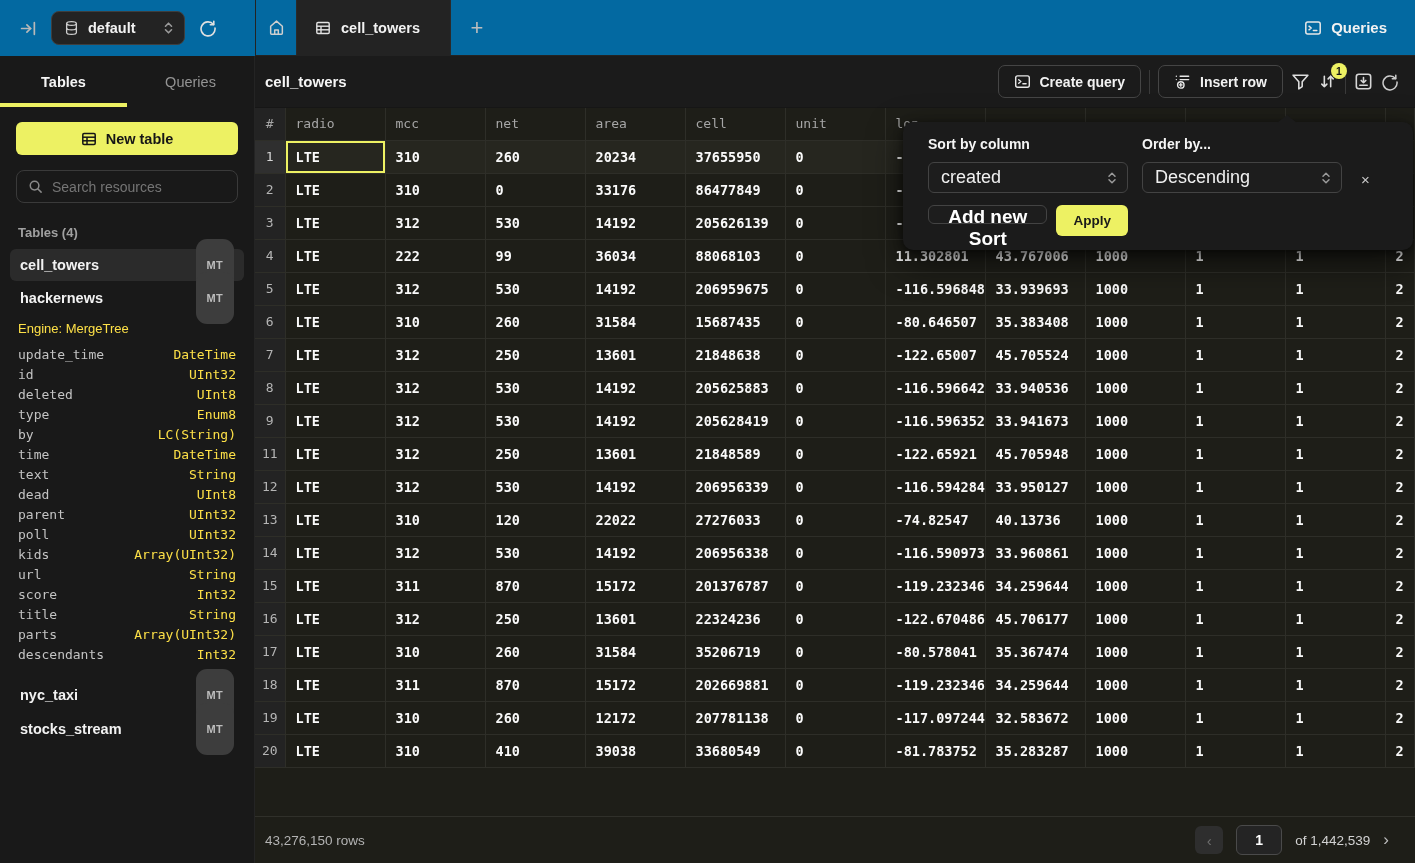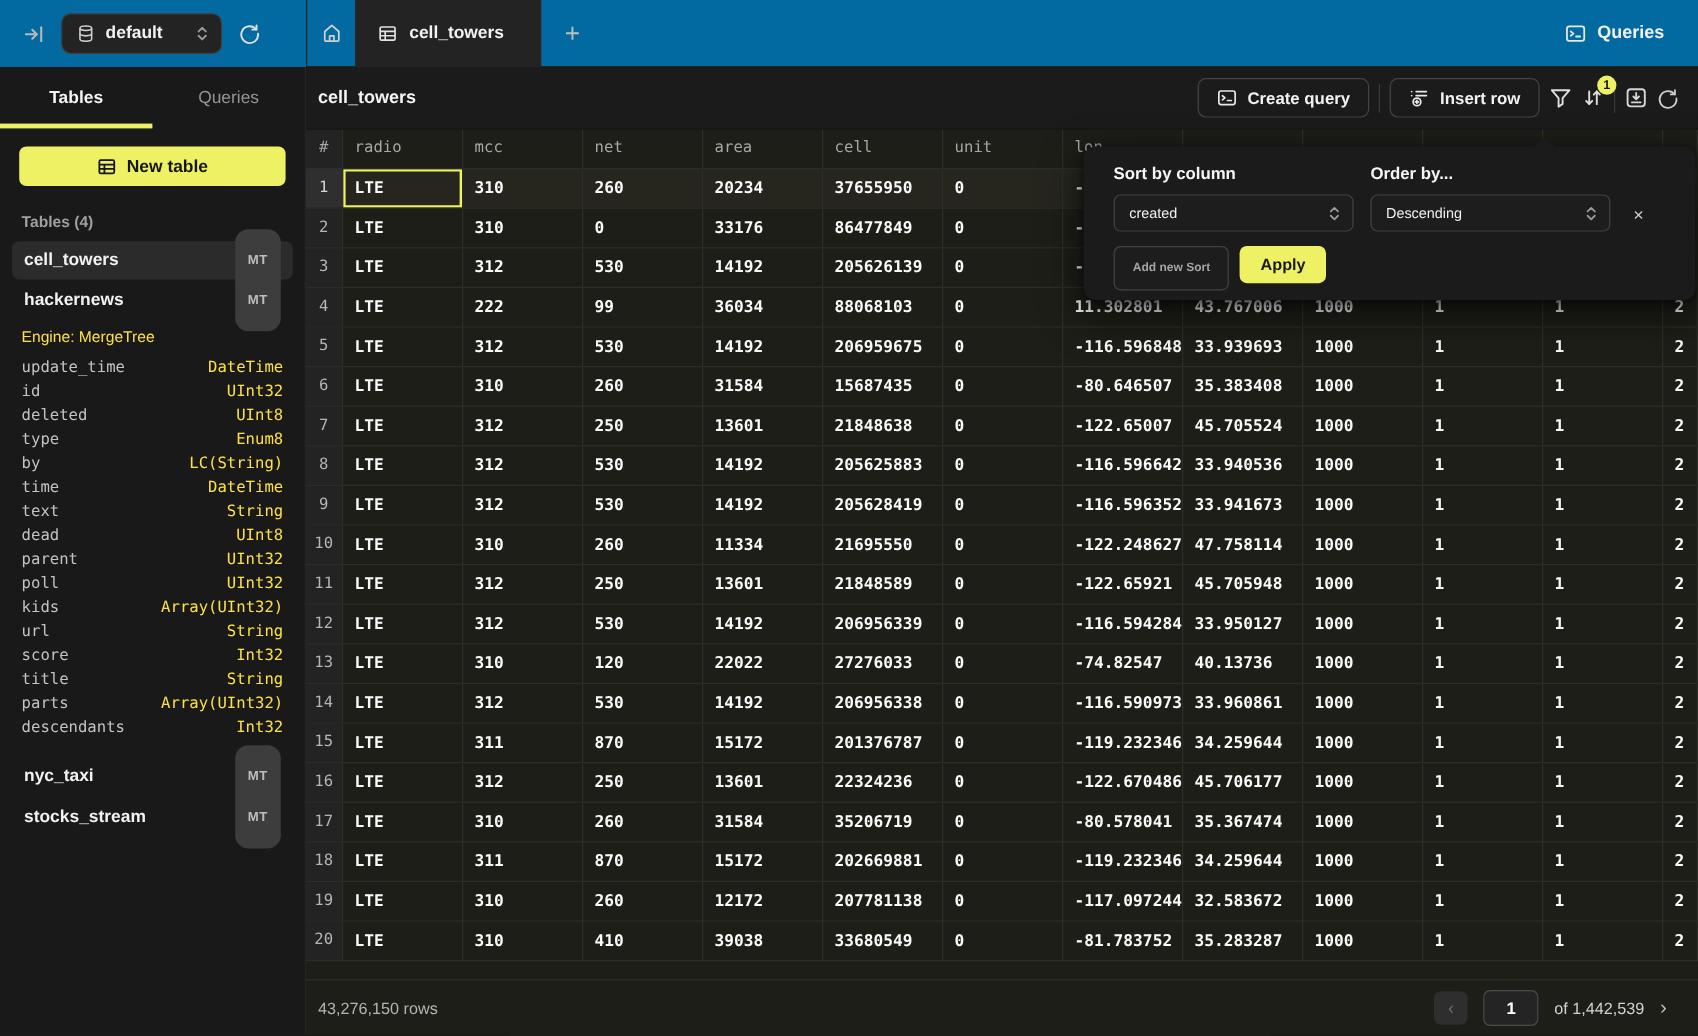--- a/index.html
+++ b/index.html
@@ -146,27 +146,27 @@
     border-left:10px solid transparent; border-right:10px solid transparent;
     border-bottom:8px solid #1b1b1b;
   }
   .popup-grid { display:flex; align-items:flex-start; }
   .popup-col { width:200px; }
   .popup-col + .popup-col { margin-left:14px; }
   .popup-label { font-size:14px; font-weight:700; color:#f5f5f5; margin-bottom:10px; }
   .popup-select {
     height:31px; border:1px solid #434343; border-radius:6px; background:#1d1d1d;
     display:flex; align-items:center; justify-content:space-between; padding:0 10px 0 12px;
-    font-size:12px; color:#f0f0f0; cursor:pointer;
+    font-size:18px; color:#f0f0f0; cursor:pointer;
   }
   .popup-close { margin-left:19px; margin-top:36px; color:#c9c9c9; font-size:15px; cursor:pointer; line-height:1; }
   .popup-actions { display:flex; gap:9px; margin-top:12px; }
   .btn-dark {
-    height:37px; padding:0 15px; background:#1d1d1d; border:1px solid #434343; border-radius:6px;
-    color:#a3a3a3; font-family:"Liberation Sans",sans-serif; font-size:10px; font-weight:600; cursor:pointer;
+    height:19px; padding:0 15px; background:#1d1d1d; border:1px solid #434343; border-radius:6px;
+    color:#ffffff; font-family:"Liberation Sans",sans-serif; font-size:19px; font-weight:600; cursor:pointer;
   }
   .btn-accent {
     height:31px; padding:0 17px; background:var(--accent); border:none; border-radius:6px;
     color:#1a1a1a; font-family:"Liberation Sans",sans-serif; font-size:13.5px; font-weight:600; cursor:pointer;
   }
 </style>
 </head>
 <body>
 
 <div class="app">
@@ -247,20 +247,29 @@
           <span>
             <svg width="16" height="16" viewBox="0 0 16 16" fill="none" stroke="#161616" stroke-width="1.5">
                 <rect x="1.8" y="2.5" width="12.4" height="11" rx="1.2"></rect>
                 <path d="M1.8 6.2h12.4"></path>
                 <path d="M6 6.2v7.3"></path>
                 <path d="M1.8 9.8h12.4"></path>
               </svg>
           </span>
           <span>New table</span>
         </button>
+        <div class="searchbox">
+          <span>
+            <svg width="15" height="15" viewBox="0 0 16 16" fill="none" stroke="#8a8a8a" stroke-width="1.6" stroke-linecap="round">
+                <circle cx="7" cy="7" r="4.6"></circle>
+                <path d="M10.6 10.6 14 14"></path>
+              </svg>
+          </span>
+          <input placeholder="Search resources" style="">
+        </div>
         <div class="section-label">Tables (4)</div>
 
         <div class="tbl-item selected">
           <span class="tname">cell_towers</span>
           <span class="badge-mt">MT</span>
         </div>
         <div class="tbl-item">
           <span class="tname">hackernews</span>
           <span class="badge-mt">MT</span>
         </div>
@@ -569,35 +578,20 @@
                 <td>205628419</td>
                 <td>0</td>
                 <td>-116.596352</td>
                 <td>33.941673</td>
                 <td>1000</td>
                 <td>1</td>
                 <td>1</td>
                 <td>2</td>
               </tr>
               <tr>
-                <td class="rownum">10</td>
-                <td>LTE</td>
-                <td>310</td>
-                <td>260</td>
-                <td>11334</td>
-                <td>21695550</td>
-                <td>0</td>
-                <td>-122.248627</td>
-                <td>47.758114</td>
-                <td>1000</td>
-                <td>1</td>
-                <td>1</td>
-                <td>2</td>
-              </tr>
-              <tr>
                 <td class="rownum">11</td>
                 <td>LTE</td>
                 <td>312</td>
                 <td>250</td>
                 <td>13601</td>
                 <td>21848589</td>
                 <td>0</td>
                 <td>-122.65921</td>
                 <td>45.705948</td>
                 <td>1000</td>

